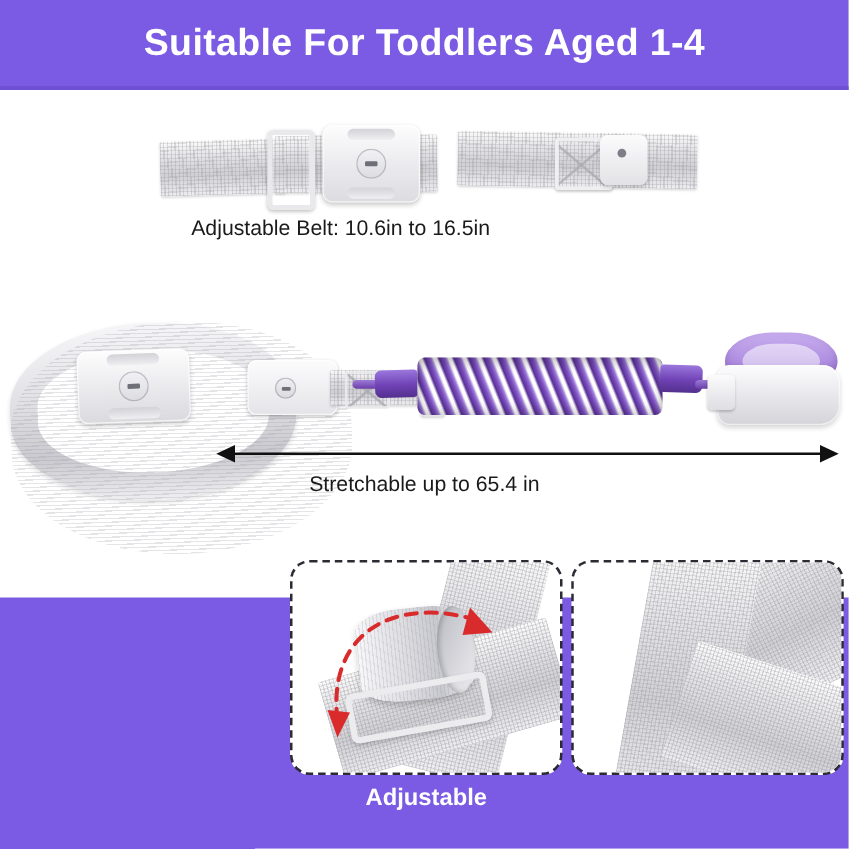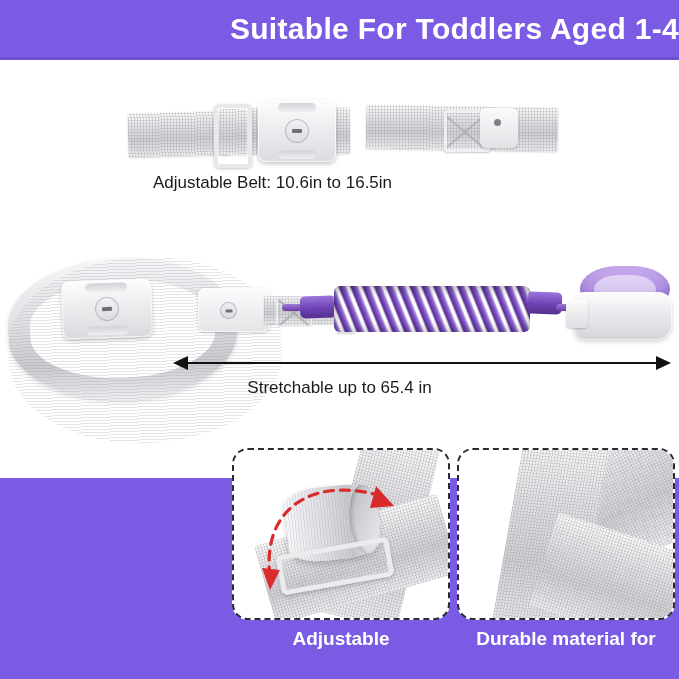--- a/index.html
+++ b/index.html
@@ -13,25 +13,25 @@
     position: relative;
     overflow: hidden;
     font-family: "Liberation Sans", sans-serif;
   }
 
   
   .header-banner {
     position: absolute;
     left: 0; top: 0;
     width: 679px;
-    height: 60px;
+    height: 72px;
     background: #7B5BE3;
     display: flex;
     align-items: center;
-    justify-content: flex-end;
+    justify-content: center;
     box-sizing: border-box;
     border-bottom: 3px solid #6E50D4;
   }
   .header-title {
     color: #ffffff;
     font-size: 30px;
     font-weight: bold;
     letter-spacing: 0.3px;
     text-align: center;
     white-space: nowrap;
@@ -658,16 +658,16 @@
     <div class="feature-label">Adjustable</div>
   </div>
 
   <div class="feature f3">
     <div class="panel">
       <div class="p3-web-b webbing"></div>
       <div class="p3-web-a webbing"></div>
       <div class="p3-web-c webbing"></div>
     </div>
     <div class="feature-label">
-      <span>Durable material for</span><br>
+      <br>
     </div>
   </div>
 </div>
 
 </body></html>

